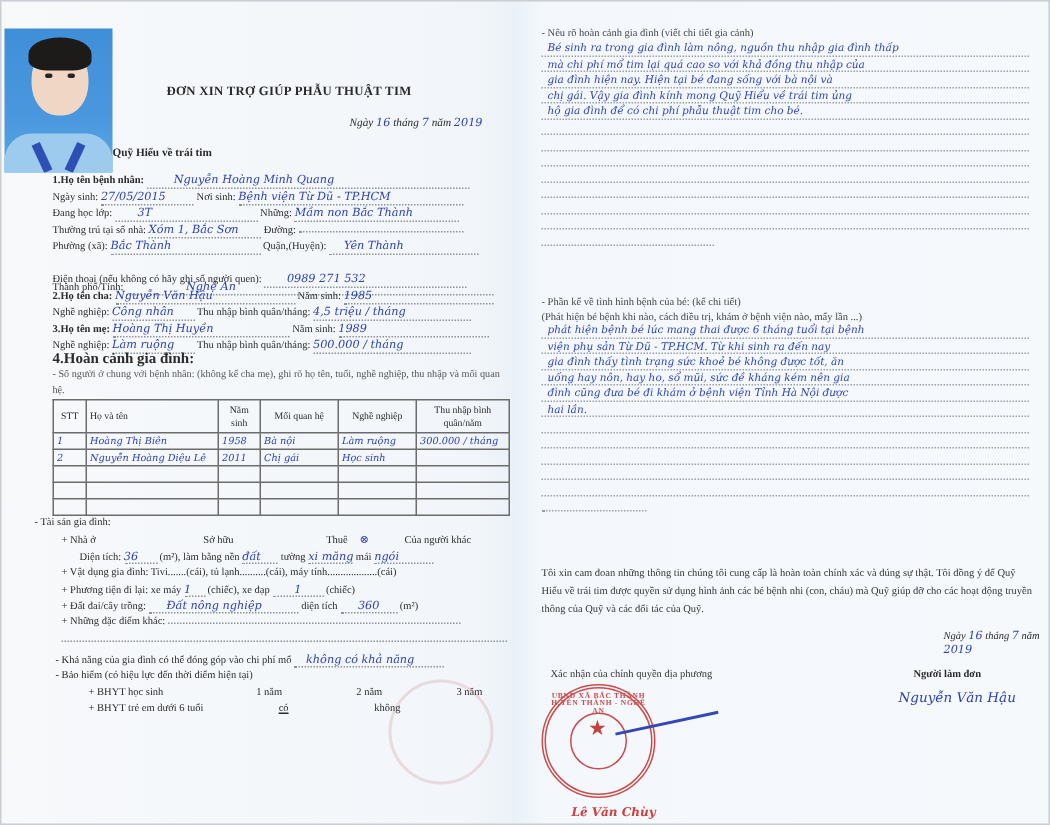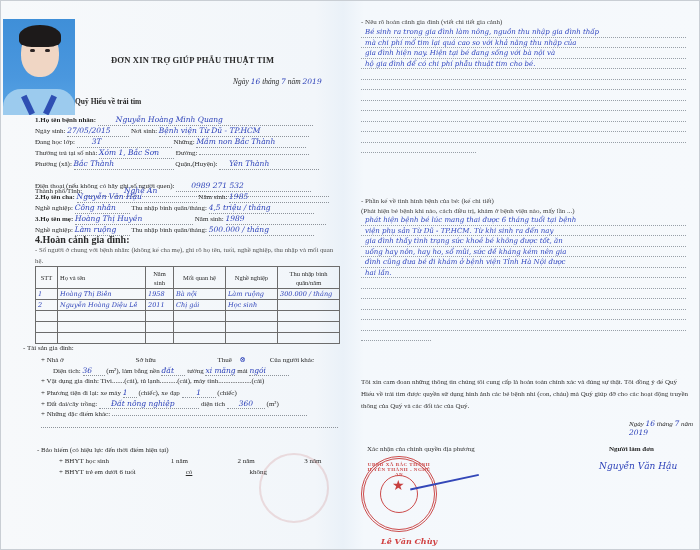--- a/index.html
+++ b/index.html
@@ -232,41 +232,46 @@
       <span class="dots hw" style="width:38px; text-align:center;">360</span>
       <span>(m²)</span>
     </div>
     <div class="asset" style="left:40px; top:409px;">
       <span>+ Những đặc điểm khác:</span>
       <span class="dots" style="width:195px;"></span>
     </div>
     <div class="asset" style="left:40px; top:421px;">
       <span class="dots" style="width:297px;"></span>
     </div>
+    <div class="asset" style="left:36px; top:434px;">
+      <span>- Khả năng của gia đình có thể đóng góp vào chi phí mổ</span>
+      <span class="dots hw" style="width:100px; padding-left:8px;">không có khả năng</span>
+    </div>
     <div class="asset" style="left:36px; top:445px;">- Bảo hiểm (có hiệu lực đến thời điểm hiện tại)</div>
     <div class="asset" style="left:58px; top:456px;">
       <span style="display:inline-block; width:110px;">+ BHYT học sinh</span>
       <span style="display:inline-block; width:65px;">1 năm</span>
       <span style="display:inline-block; width:65px;">2 năm</span>
       <span>3 năm</span>
     </div>
     <div class="asset" style="left:58px; top:467px;">
       <span style="display:inline-block; width:125px;">+ BHYT trẻ em dưới 6 tuổi</span>
       <span style="display:inline-block; width:62px;text-decoration:underline;">có</span>
       <span>không</span>
     </div>
     <div class="faint-stamp"></div>
   </div>
 
   <div class="half right">
     <div class="label" style="top:17px;">- Nêu rõ hoàn cảnh gia đình (viết chi tiết gia cảnh)</div>
     <div class="ruled" style="top:26px;">
       <div>Bé sinh ra trong gia đình làm nông, nguồn thu nhập gia đình thấp</div>
-      <div>mà chi phí mổ tim lại quá cao so với khả năng thu nhập của</div>
+      <div>mà chi phí mổ tim lại quá cao so với khả đồng thu nhập của</div>
       <div>gia đình hiện nay. Hiện tại bé đang sống với bà nội và</div>
+      <div>chị gái. Vậy gia đình kính mong Quỹ Hiểu về trái tim ủng</div>
       <div>hộ gia đình để có chi phí phẫu thuật tim cho bé.</div>
       <div></div>
       <div></div>
       <div></div>
       <div></div>
       <div></div>
       <div></div>
       <div></div>
       <div style="width:115px;"></div>
     </div>

